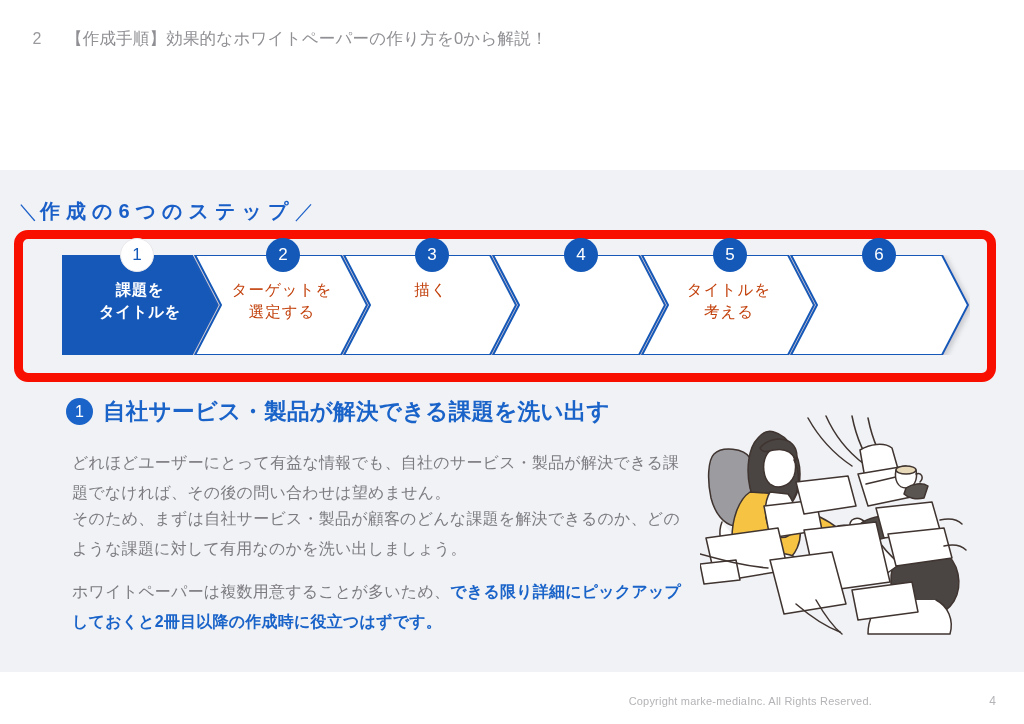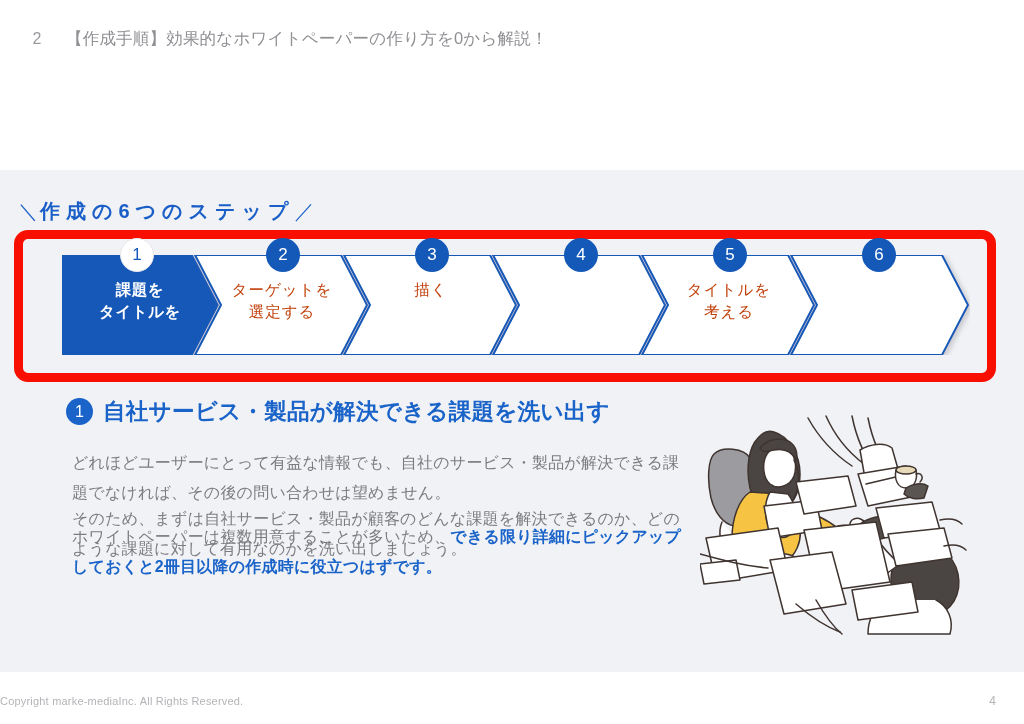--- a/index.html
+++ b/index.html
@@ -181,40 +181,40 @@
     position: absolute;
     left: 72px;
     width: 612px;
     font-size: 16px;
     line-height: 30px;
     color: #7b7b80;
     letter-spacing: 0.2px;
   }
   .para.p1 { top: 448px; }
   .para.p2 { top: 492px; margin-top: 12px; }
-  .para.p3 { top: 522px; }
+  .para.p3 { top: 577px; }
   .para .hl {
     color: #1963c9;
     font-weight: bold;
   }
 
   
   .illustration {
     position: absolute;
     left: 700px; top: 414px;
     width: 312px; height: 222px;
   }
   .illustration svg { display: block; }
 
   
   .footer-copy {
     position: absolute;
     left: 0; top: 695px;
     width: 872px;
-    text-align: left;
+    text-align: right;
     font-size: 11px;
     color: #b4b4b8;
     letter-spacing: 0.2px;
   }
   .footer-page {
     position: absolute;
     right: 28px; top: 694px;
     font-size: 12px;
     color: #b4b4b8;
   }

